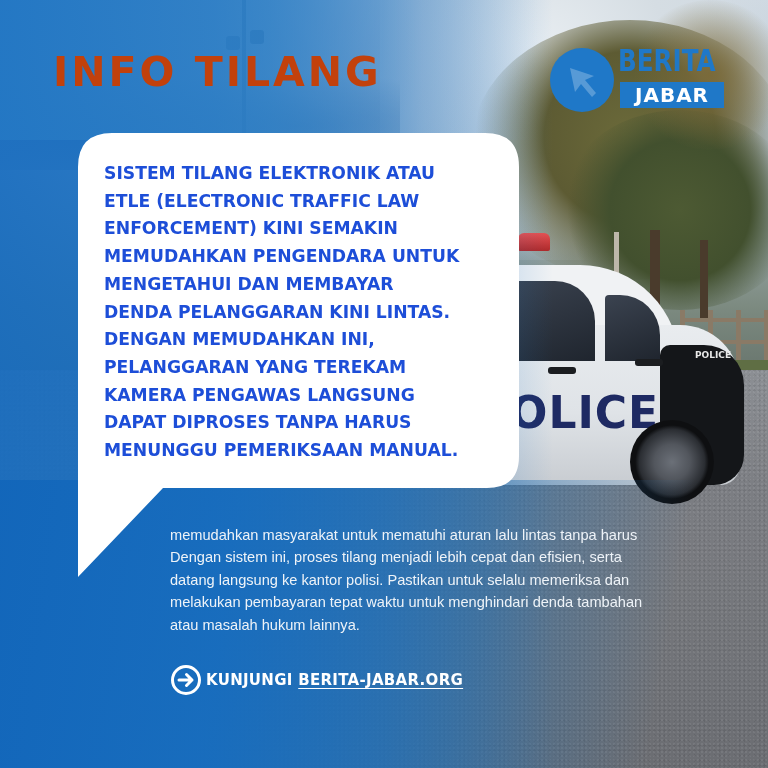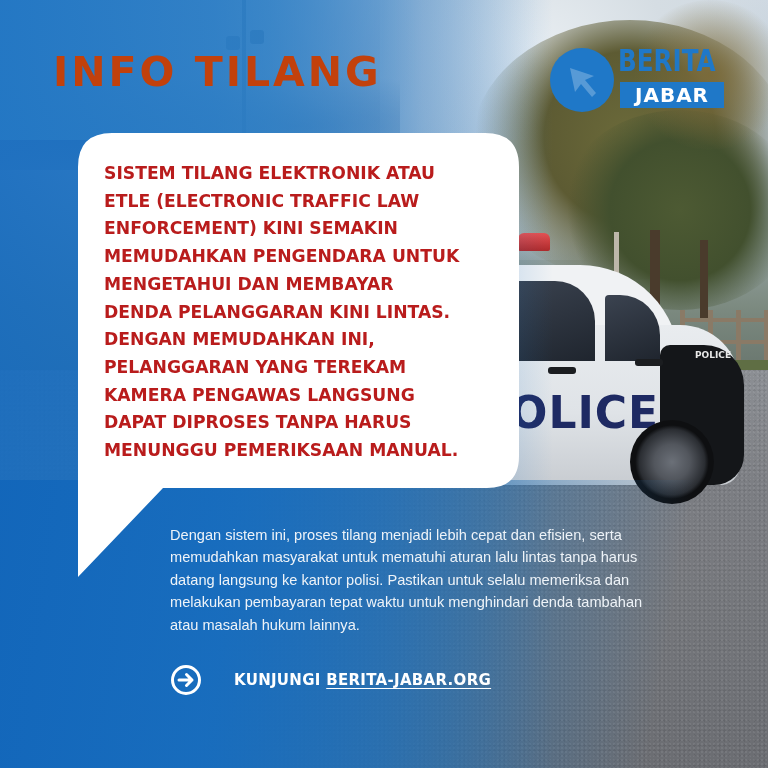--- a/index.html
+++ b/index.html
@@ -69,30 +69,30 @@
   .logo-circle { position: absolute; left: 0; top: 0; width: 64px; height: 64px; border-radius: 50%; background: #1f78c8; }
   .logo-arrow { position: absolute; left: 14px; top: 14px; }
   .logo-berita { position: absolute; left: 68px; top: -2px; font-family: "DejaVu Sans", sans-serif; font-weight: bold; font-size: 30px;
     color: #1f78c8; letter-spacing: 0px; line-height: 1; transform: scaleX(0.82); transform-origin: left top; }
   .logo-jabar { position: absolute; left: 70px; top: 34px; width: 104px; height: 26px; background: #1f78c8; color: #fff;
     font-family: "DejaVu Sans", sans-serif; font-weight: bold; font-size: 20px; letter-spacing: 1px; text-align: center; line-height: 26px; }
 
   
   .bubble-svg { position: absolute; left: 0; top: 0; }
   .bubble-text { position: absolute; left: 104px; top: 160px; width: 400px; font-family: "DejaVu Sans", sans-serif; font-weight: bold;
-    font-size: 17.2px; line-height: 27.7px; color: #b91c1c; letter-spacing: 0px; }
+    font-size: 17.2px; line-height: 27.7px; color: #1d4ed8; letter-spacing: 0px; }
   .bubble-text span { display: block; white-space: nowrap; }
 
   
   .para { position: absolute; left: 170px; top: 524px; width: 560px; font-family: "Liberation Sans", sans-serif;
     font-size: 14.6px; line-height: 22.4px; color: #eef3f8; }
   .para span { display: block; white-space: nowrap; }
 
   
-  .cta { position: absolute; left: 170px; top: 662px; height: 36px; display: flex; align-items: center; gap: 32px; text-decoration: none; }
+  .cta { position: absolute; left: 170px; top: 662px; height: 36px; display: flex; align-items: center; gap: 4px; text-decoration: none; }
   .cta-icon { width: 32px; height: 32px; }
   .cta-text { font-family: "DejaVu Sans", sans-serif; font-weight: bold; font-size: 15px; color: #ffffff; letter-spacing: 0.3px; }
   .cta-link { text-decoration: underline; text-underline-offset: 3px; }
 </style>
 </head>
 <body>
 
 <div class="canvas">
 
   <div class="sky"></div>
@@ -157,22 +157,22 @@
   <span>MENGETAHUI DAN MEMBAYAR</span>
   <span>DENDA PELANGGARAN KINI LINTAS.</span>
   <span>DENGAN MEMUDAHKAN INI,</span>
   <span>PELANGGARAN YANG TEREKAM</span>
   <span>KAMERA PENGAWAS LANGSUNG</span>
   <span>DAPAT DIPROSES TANPA HARUS</span>
   <span>MENUNGGU PEMERIKSAAN MANUAL.</span>
 </div>
 
 <div class="para">
+  <span>memudahkan masyarakat untuk mematuhi aturan lalu lintas tanpa harus</span>
   <span>Dengan sistem ini, proses tilang menjadi lebih cepat dan efisien, serta</span>
-  <span>memudahkan masyarakat untuk mematuhi aturan lalu lintas tanpa harus</span>
   <span>datang langsung ke kantor polisi. Pastikan untuk selalu memeriksa dan</span>
   <span>melakukan pembayaran tepat waktu untuk menghindari denda tambahan</span>
   <span>atau masalah hukum lainnya.</span>
 </div>
 
 <div class="cta">
   <svg class="cta-icon" viewBox="0 0 32 32">
     <circle cx="16" cy="16" r="13.5" fill="none" stroke="#ffffff" stroke-width="3"></circle>
     <path d="M9 16 H22 M16.5 10.5 L22 16 L16.5 21.5" fill="none" stroke="#ffffff" stroke-width="3" stroke-linecap="round" stroke-linejoin="round"></path>
   </svg>

